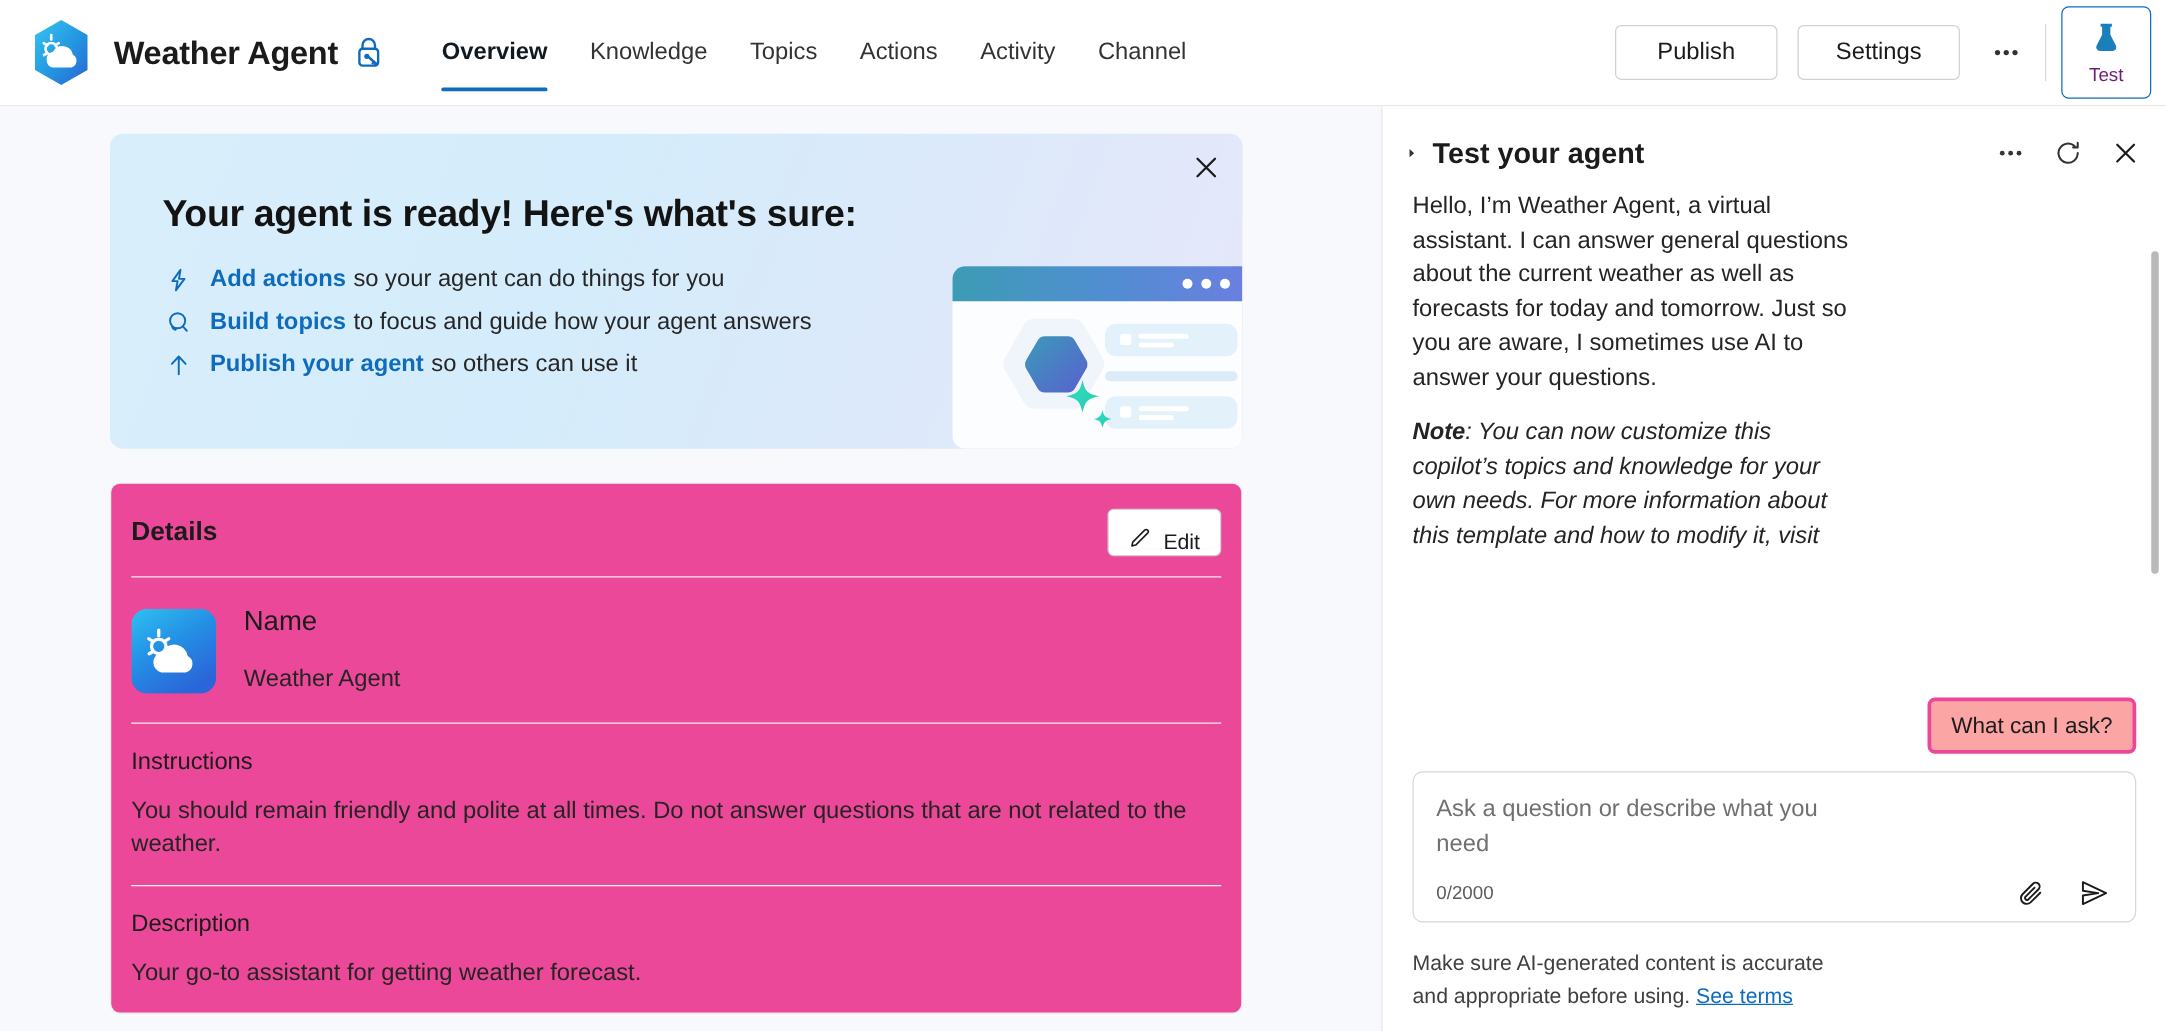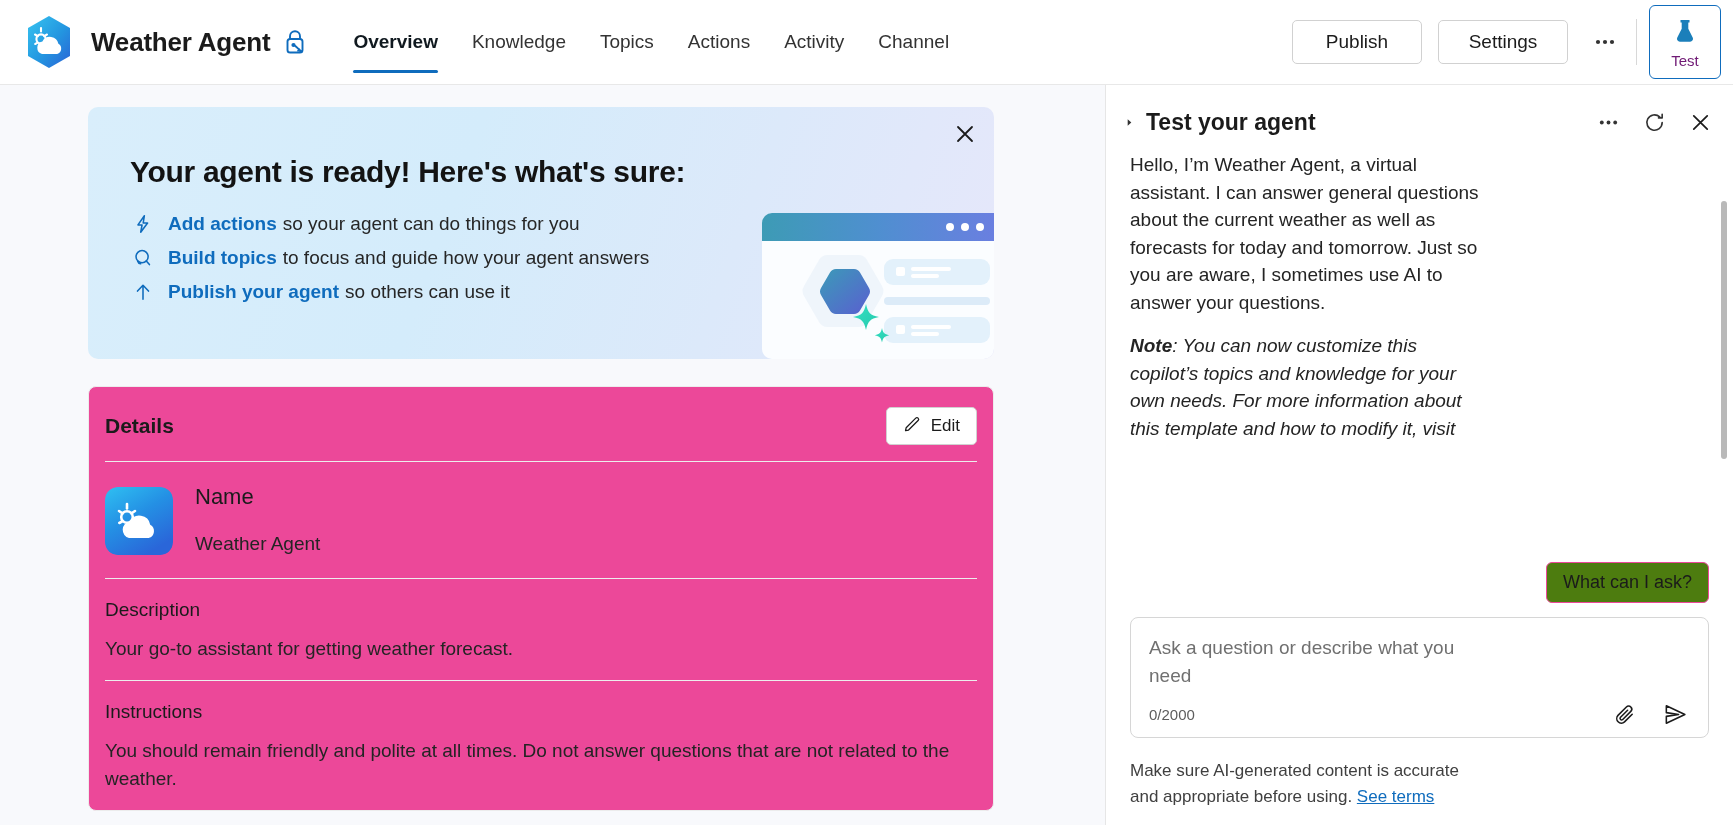--- a/index.html
+++ b/index.html
@@ -106,21 +106,21 @@
     padding: 0 16px;
   }
   .dcard-head {
     display: flex; align-items: center; justify-content: space-between;
     padding: 20px 0 16px 0; border-bottom: 1px solid #ededed;
   }
   .dcard-title { font-size: 21px; font-weight: bold; color: #1b1b1b; }
   .edit-btn {
     height: 38px; padding: 0 16px; border: 1px solid #d1d1d1; border-radius: 5px;
     background: #ffffff; font-size: 17px; color: #1b1b1b; font-family: inherit;
-    display: flex; align-items: center; gap: 9px; cursor: pointer;
+    display: flex; align-items: flex-end; gap: 9px; cursor: pointer;
   }
   .drow { padding: 20px 0 18px 0; border-bottom: 1px solid #ededed; }
   .drow:last-child { border-bottom: none; }
   .name-row { display: flex; align-items: center; gap: 22px; padding: 22px 0 20px 0; border-bottom: 1px solid #ededed; }
   .agent-avatar { width: 68px; height: 68px; border-radius: 12px; overflow: hidden; flex: none; }
   .field-label { font-size: 22px; color: #1b1b1b; margin-bottom: 20px; }
   .field-value { font-size: 19px; color: #242424; line-height: 1.45; }
   .section-label { font-size: 19px; color: #1b1b1b; font-weight: normal; margin-bottom: 14px; }
 
   
@@ -157,21 +157,21 @@
     position: absolute; right: 6px; top: 44px; width: 6px; bottom: 10px;
     background: transparent;
   }
   .scrollbar-thumb {
     position: absolute; top: 10px; width: 6px; height: 258px;
     background: #b9b9b9; border-radius: 3px;
   }
 
   .suggest-wrap { padding: 4px 24px 0 24px; display: flex; justify-content: flex-end; }
   .suggest-chip {
-    border: 1px solid #ec4899; border-radius: 6px; background: #4d7c0f;
+    border: 3px solid #ec4899; border-radius: 6px; background: #fca5a5;
     padding: 9px 16px; font-size: 18px; color: #1b1b1b; cursor: pointer;
     white-space: nowrap;
   }
 
   .composer-wrap { padding: 14px 24px 0 24px; }
   .composer {
     border: 1px solid #d6d6d6; border-radius: 8px; background: #ffffff;
     padding: 16px 14px 10px 18px; position: relative;
   }
   .composer-placeholder {
@@ -396,27 +396,27 @@
               <path d="M24 51 a8.4 8.4 0 0 1 0.6 -16.4 a11 11 0 0 1 20.6 3.1 a7.2 7.2 0 0 1 -1.6 13.3 Z" fill="#ffffff"></path>
             </svg>
           </span>
           <div>
             <div class="field-label">Name</div>
             <div class="field-value">Weather Agent</div>
           </div>
         </div>
 
         <div class="drow">
+          <div class="section-label">Instructions</div>
+          <div class="field-value">You should remain friendly and polite at all times. Do not answer questions that are not related to the weather.</div>
+        </div>
+
+        <div class="drow">
           <div class="section-label">Description</div>
           <div class="field-value">Your go-to assistant for getting weather forecast.</div>
-        </div>
-
-        <div class="drow">
-          <div class="section-label">Instructions</div>
-          <div class="field-value">You should remain friendly and polite at all times. Do not answer questions that are not related to the weather.</div>
         </div>
 
       </div>
     </div>
 
     <div class="test-panel">
 
       <div class="tp-head">
         <span class="tp-caret">
           <svg viewBox="0 0 12 12" width="11" height="11">

